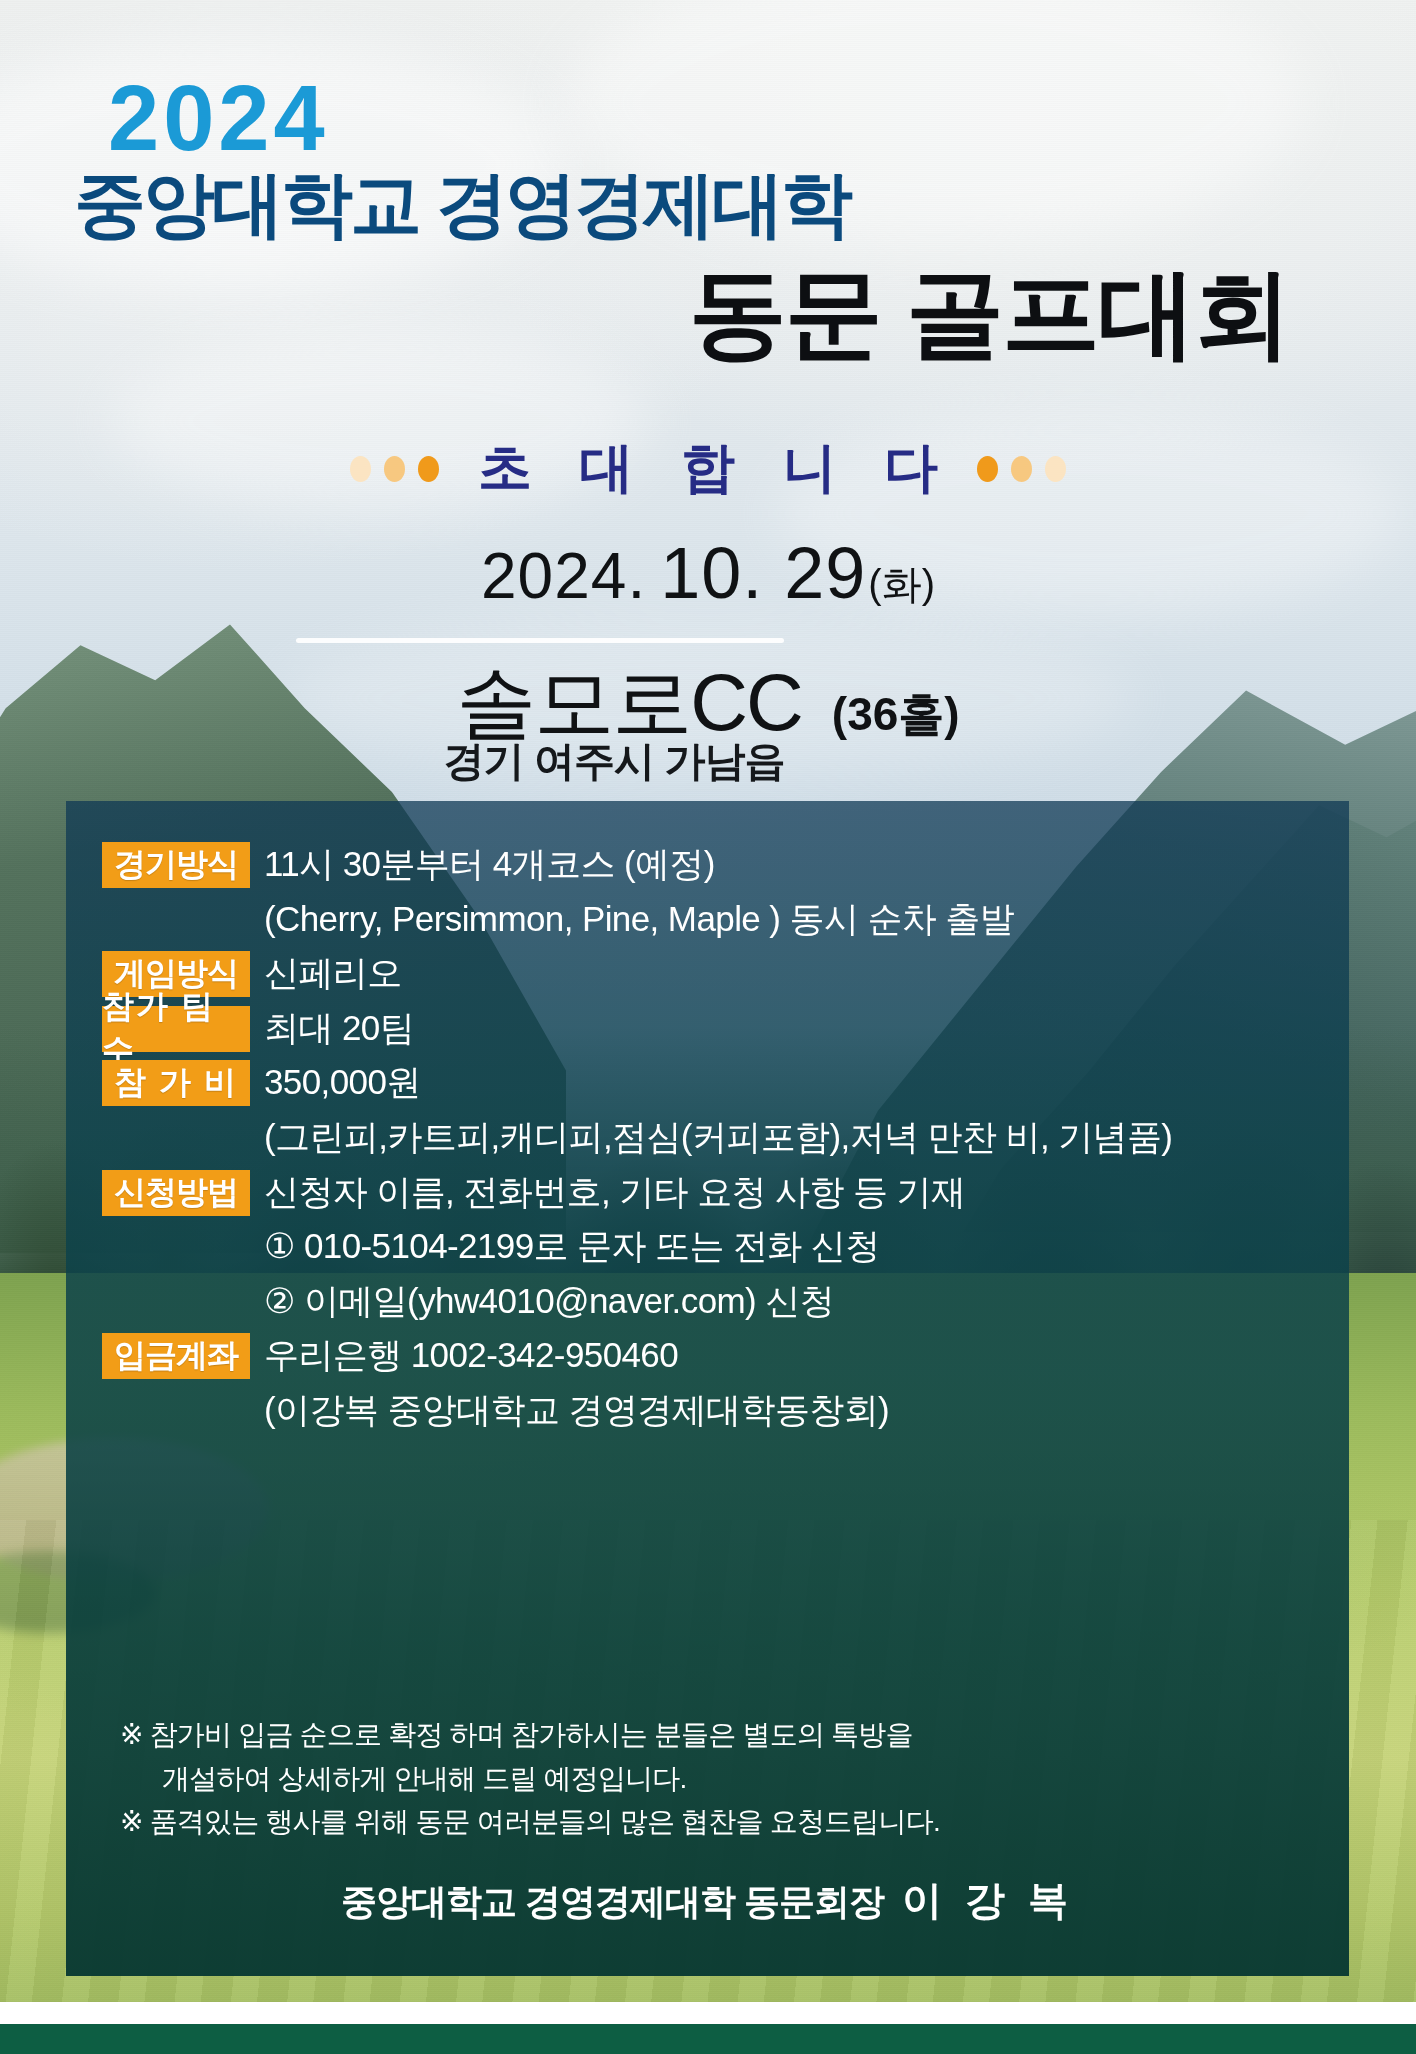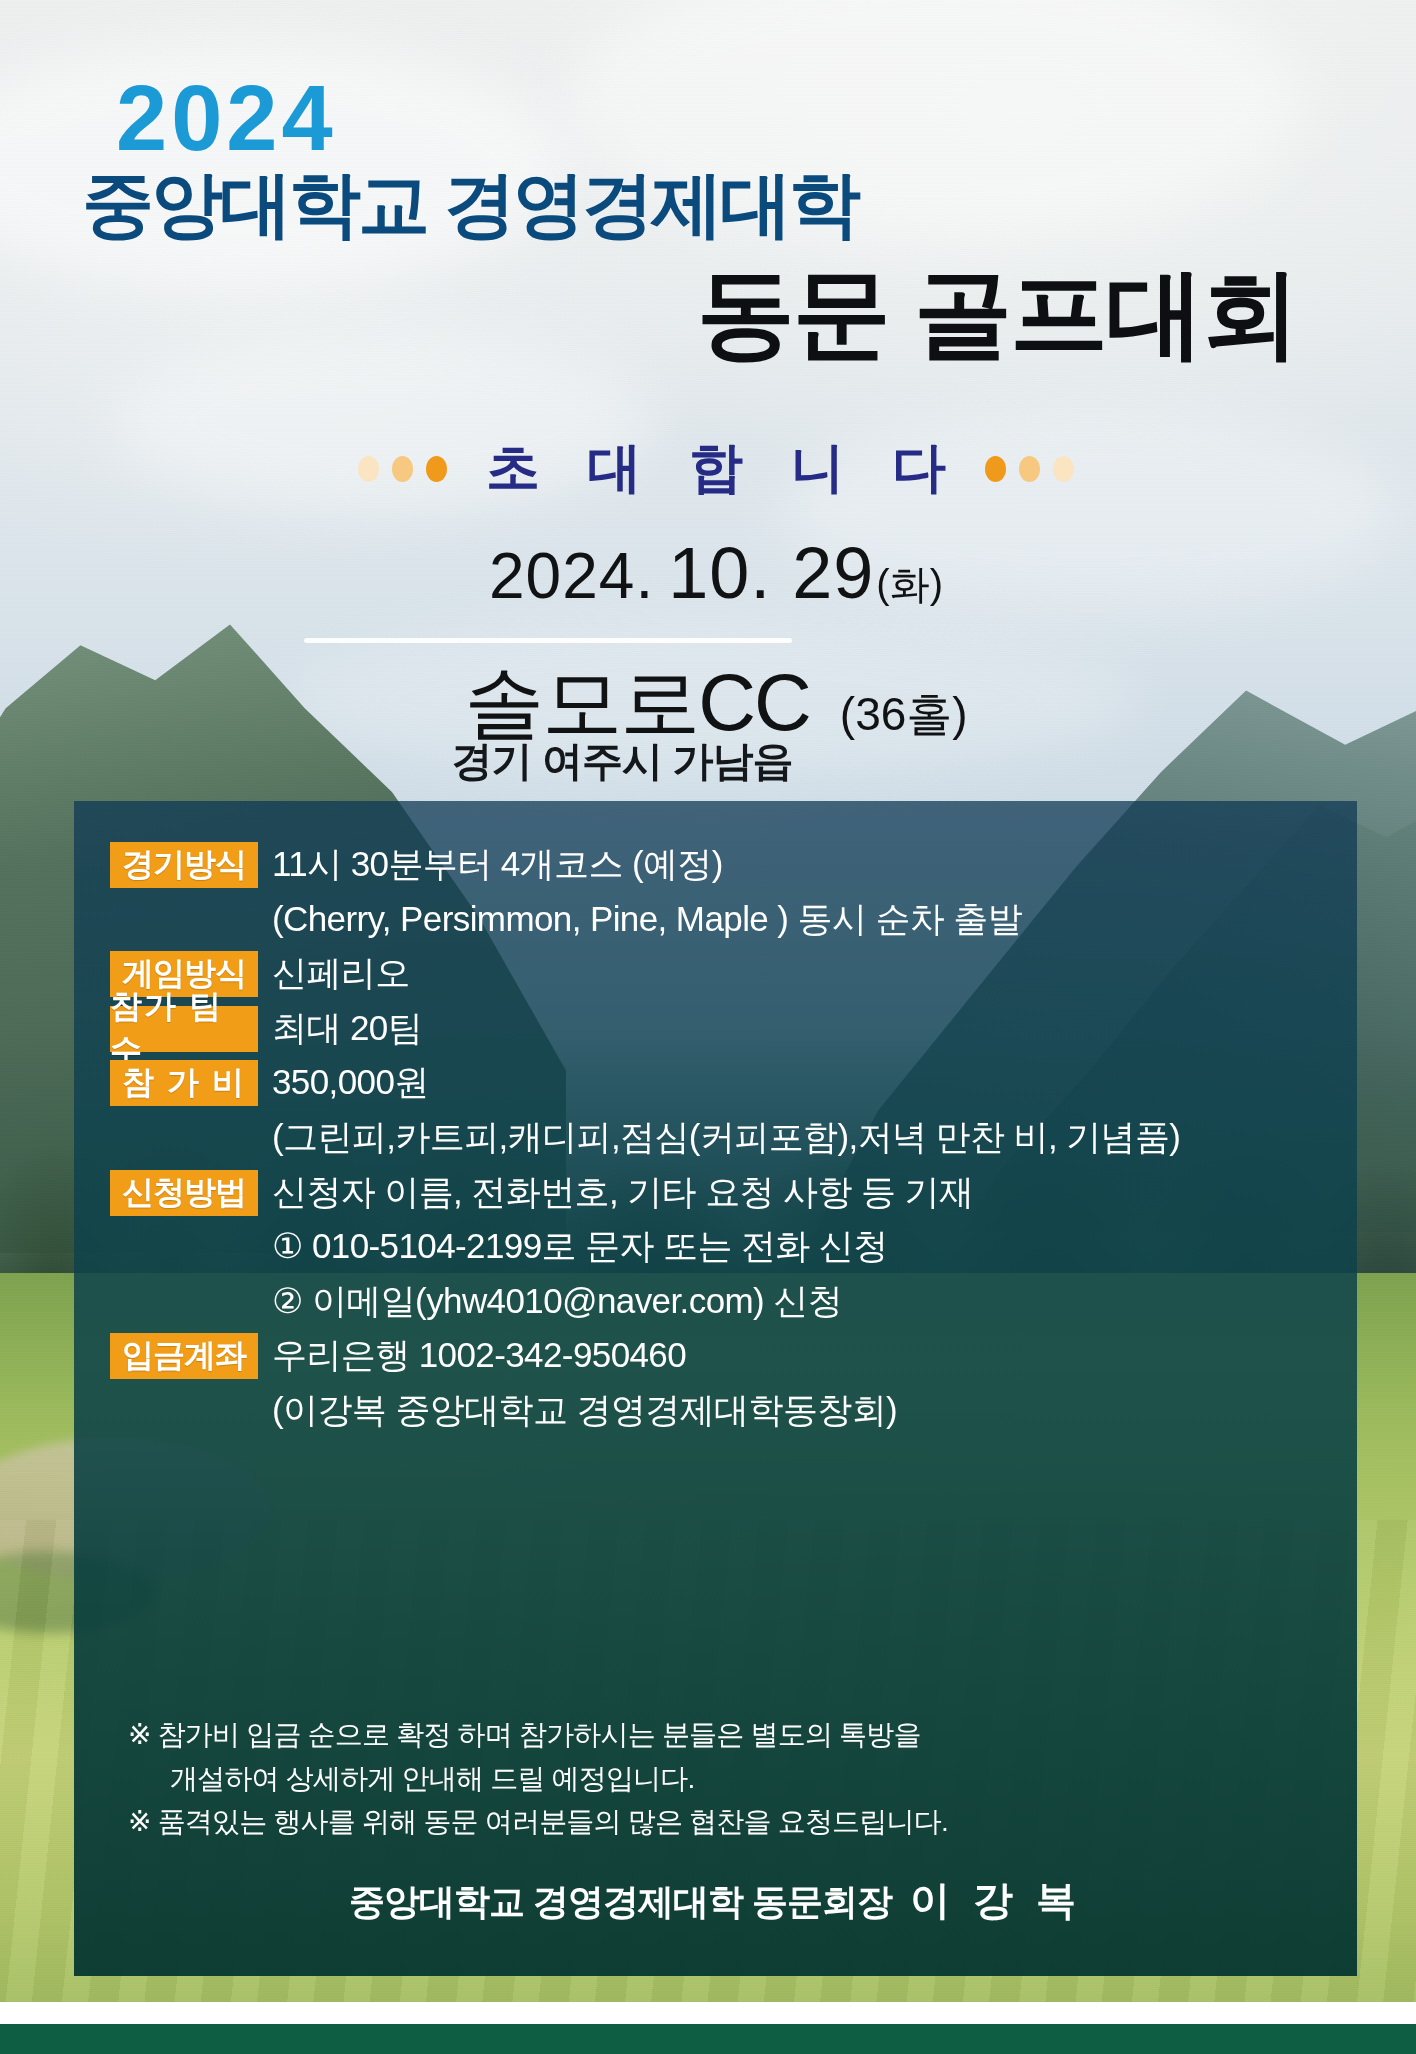--- a/index.html
+++ b/index.html
@@ -6,21 +6,20 @@
   * { margin:0; padding:0; box-sizing:border-box; }
   html,body { background:#222; }
 
   .poster{
     position:relative;
     width:1416px;
     height:2054px;
     overflow:hidden;
     font-family:"Liberation Sans","DejaVu Sans",sans-serif;
     background:#cfd8dc;
-    padding-left:8px;
   }
 
   
   .bg{ position:absolute; inset:0; z-index:0; }
 
   
   .bg-sky{
     position:absolute; left:0; top:0; width:100%; height:57%;
     background:
       radial-gradient(ellipse 70% 50% at 72% 10%, #f2f4f3 0%, rgba(242,244,243,0) 62%),
@@ -152,21 +151,21 @@
     background:#ffffff; opacity:.92; border-radius:3px;
   }
 
   
   .venue-row{
     position:absolute; left:0; top:650px; width:1416px;
     display:flex; align-items:baseline; justify-content:center;
     color:#101214;
   }
   .venue-name{ font-size:80px; font-weight:400; letter-spacing:-2px; }
-  .venue-holes{ font-size:46px; font-weight:400; margin-left:30px; }
+  .venue-holes{ font-size:46px; font-weight:700; margin-left:30px; }
   .venue-addr{
     position:absolute; left:0; top:734px; width:1228px; text-align:center;
     font-size:41px; font-weight:600; color:#15181b; letter-spacing:-1px;
   }
 
   
   .panel{
     position:absolute; left:66px; top:801px; width:1283px; height:1175px;
     background:linear-gradient(180deg,
         rgba(14,56,84,.74) 0%,

